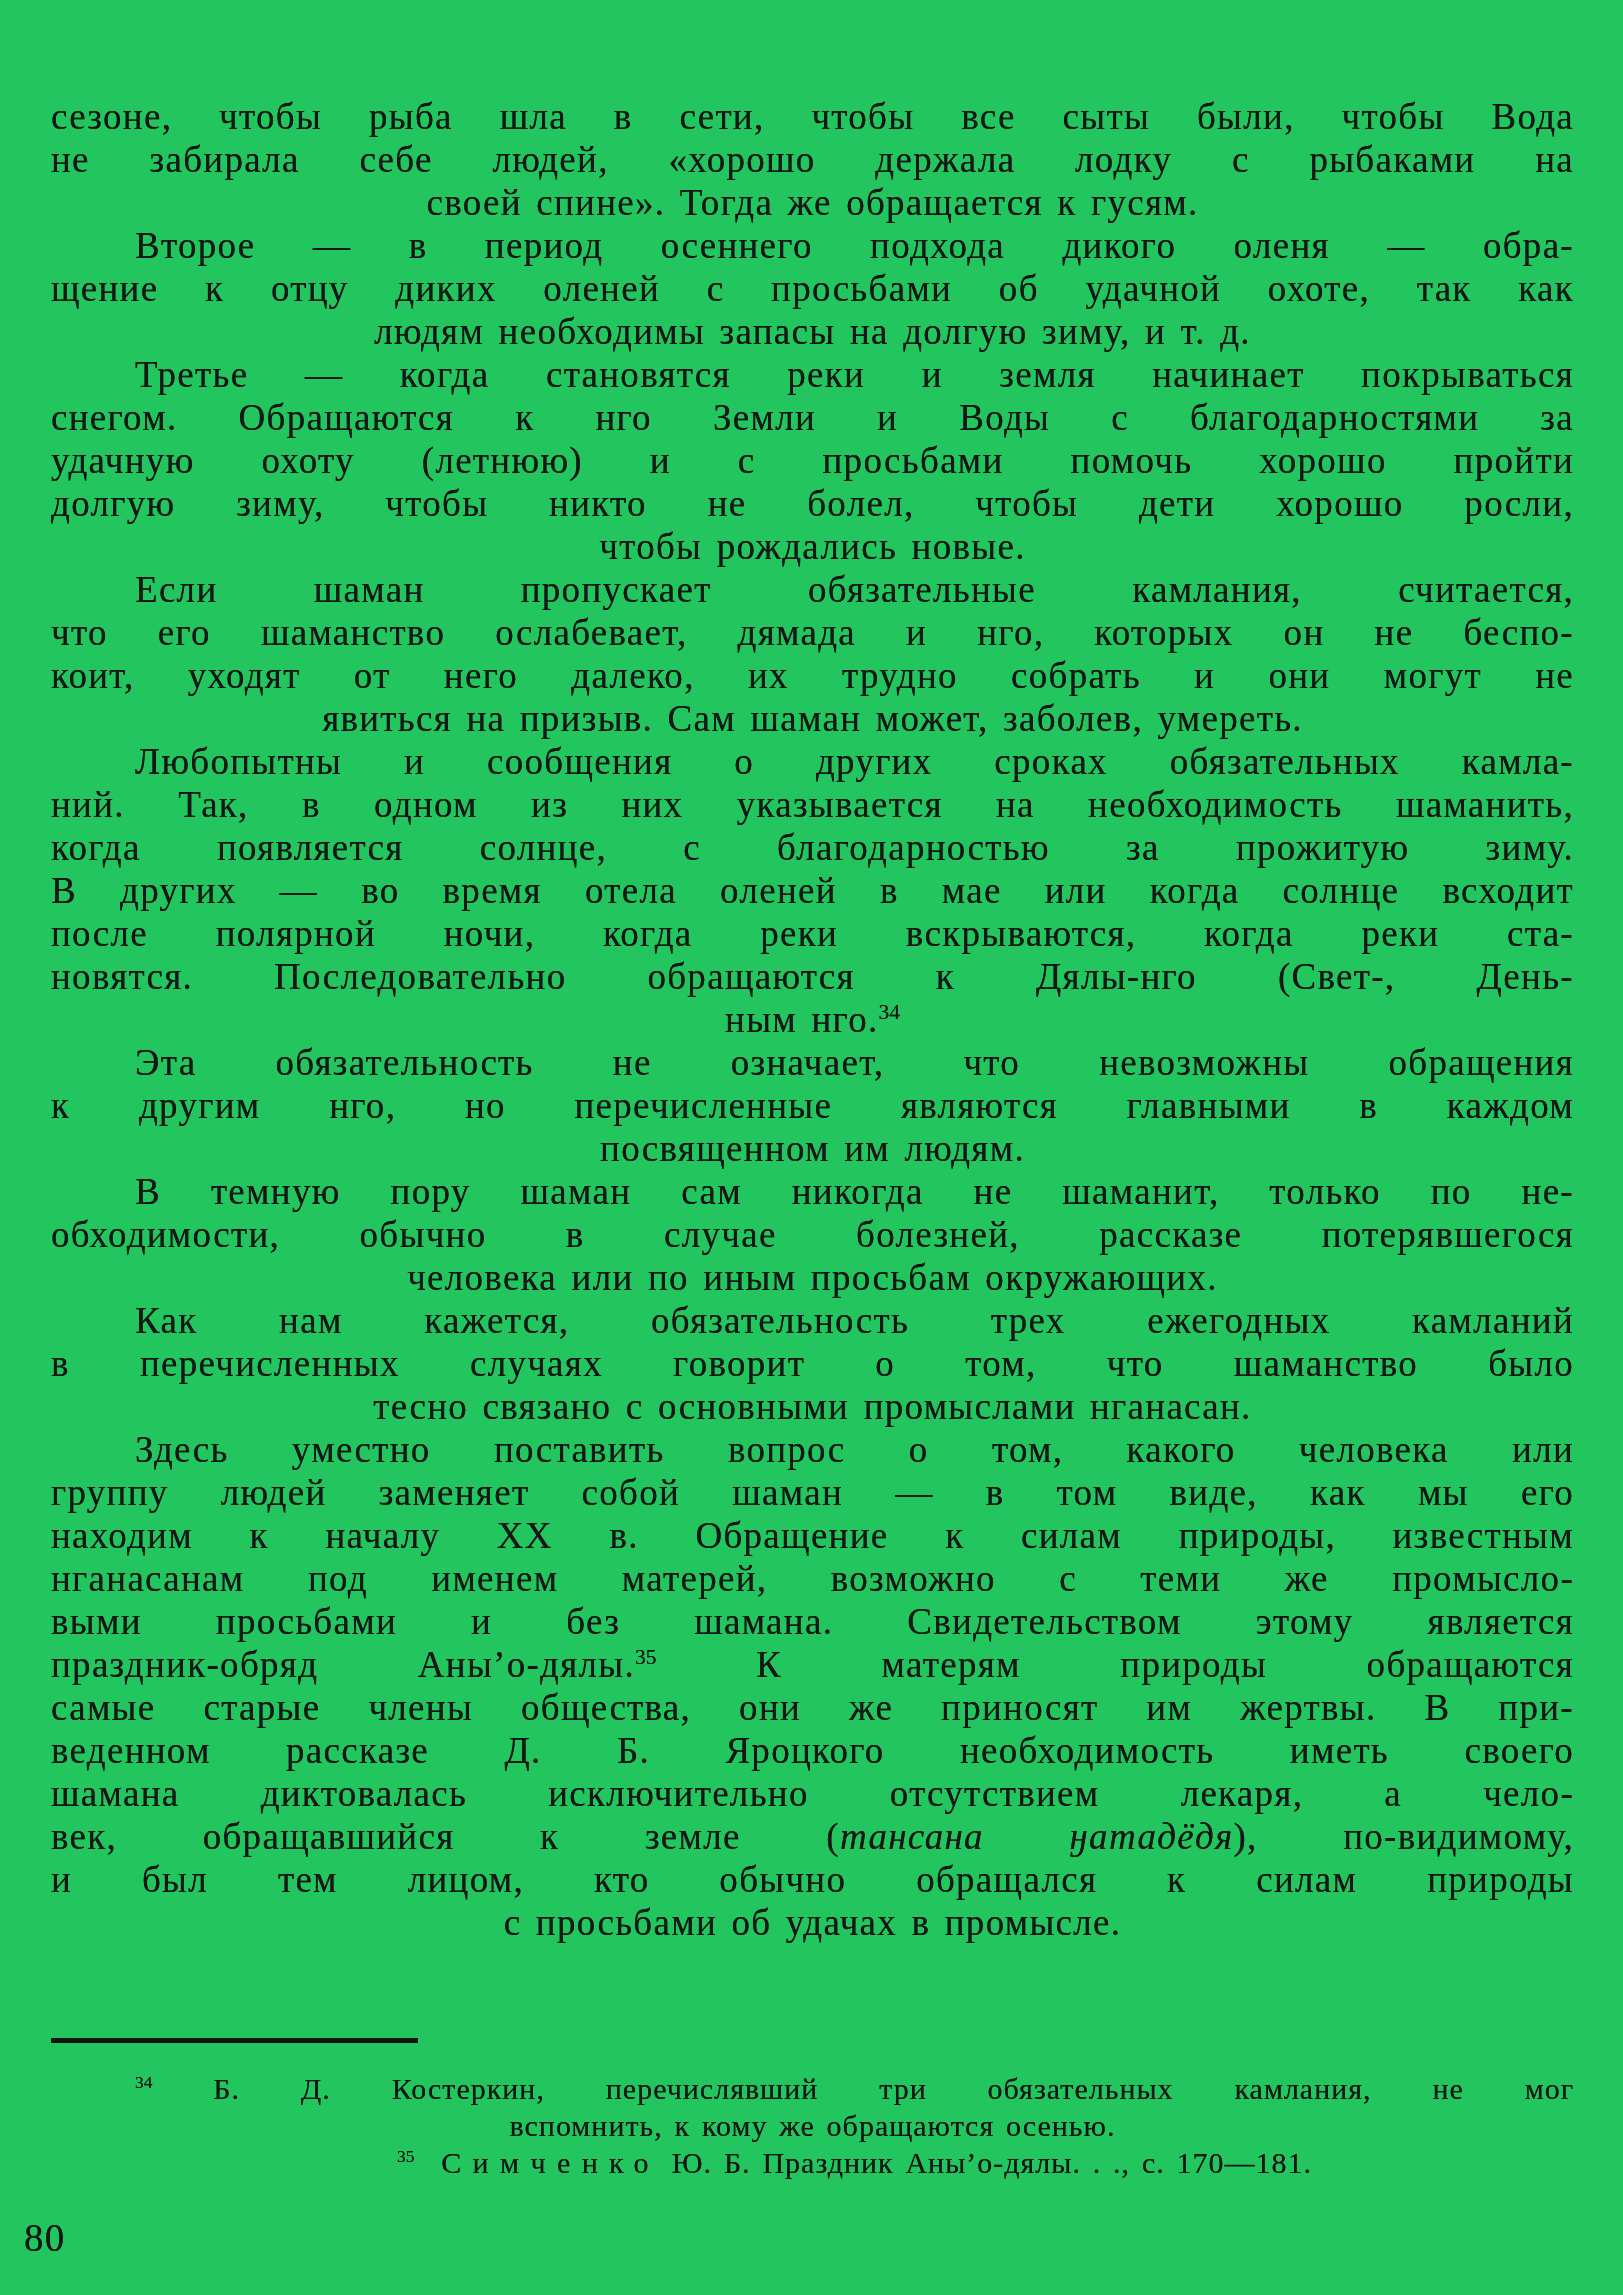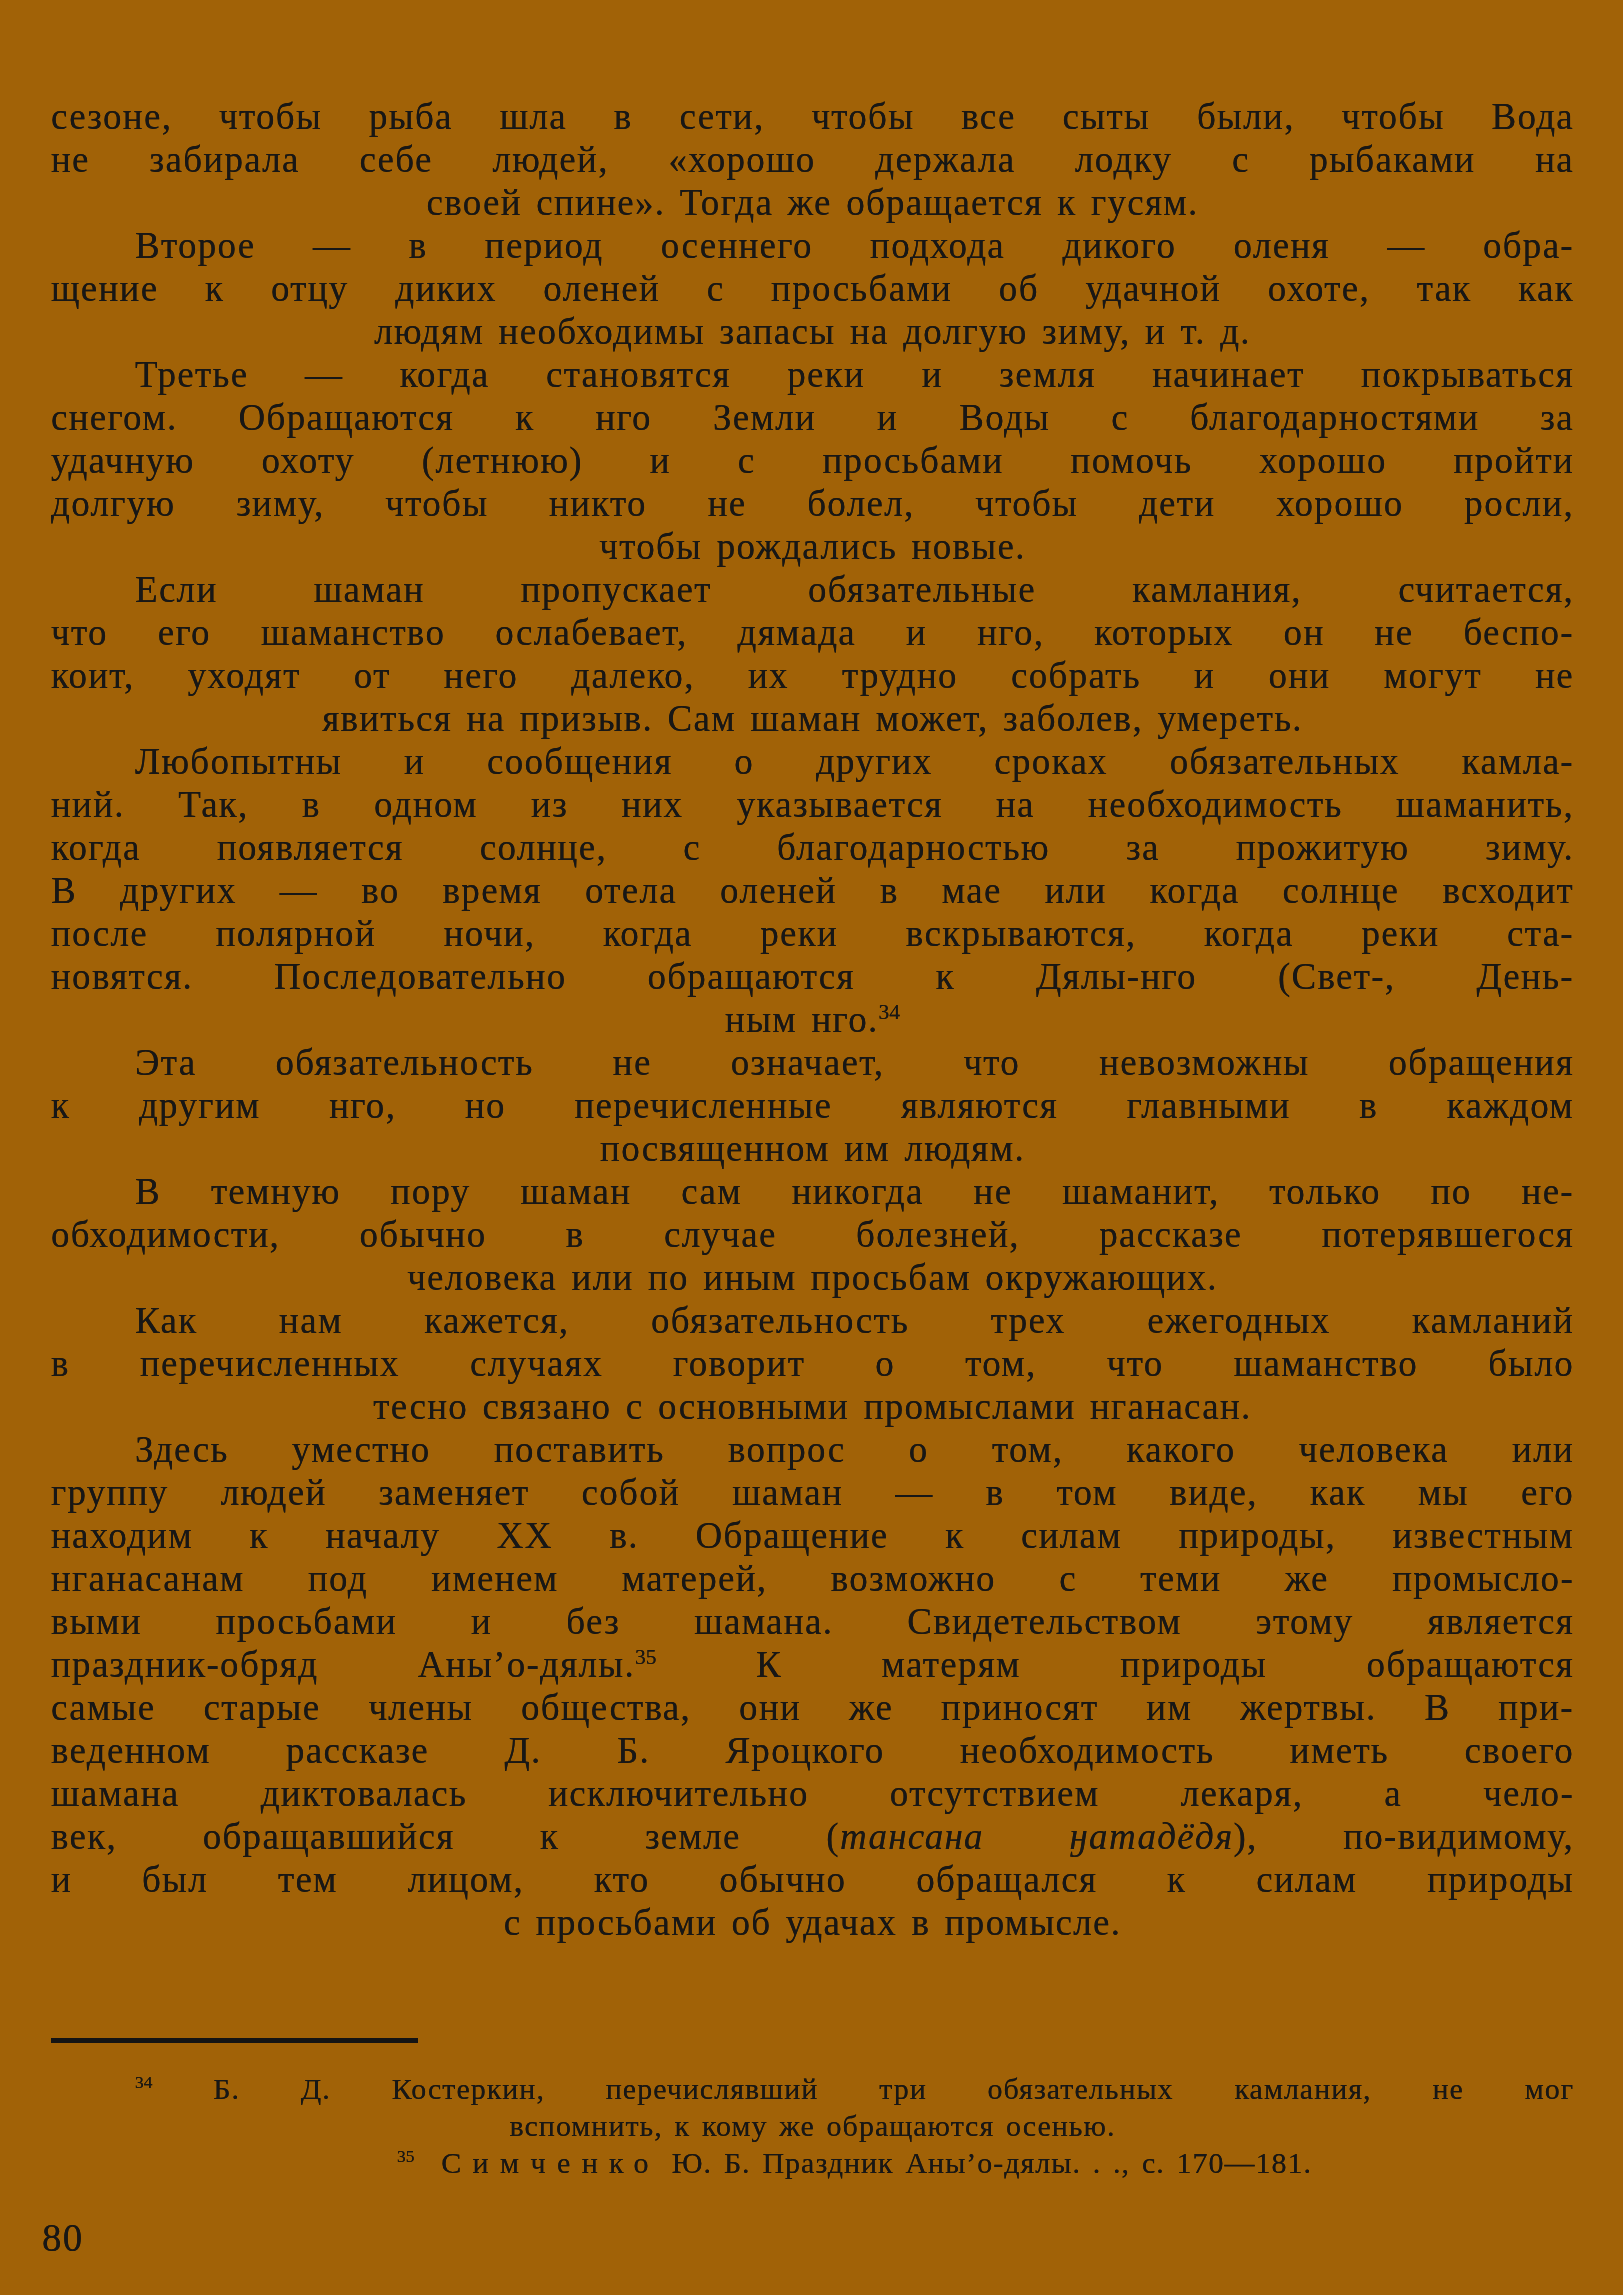--- a/index.html
+++ b/index.html
@@ -1,19 +1,19 @@
 <!DOCTYPE html>
 <html style="font-size:10.5px"><head>
 <meta charset="utf-8">
 <style>
   html,body{margin:0;padding:0;background:#e8e8e4;}
   .page{
     position:relative;
     width:1623px;height:2295px;
-    background:#a16207;
+    background:#22c55e;
     color:#171717;
     font-family:"Liberation Serif","DejaVu Serif",serif;
     overflow:hidden;
   }
   .main-text{
     position:absolute;
     left:51px;top:95px;width:1523px;
     font-size:37px;
     line-height:43px;
     letter-spacing:1.3px;
@@ -41,21 +41,21 @@
     text-shadow:0 0 0.3px rgba(0,0,0,.75);
   }
   .fn-rule{
     width:367px;height:4.6px;
     background:#141414;
     margin:0 0 27.5px 0;
   }
   .fn-lines .line.indent{padding-left:84px;}
   .page-number{
     position:absolute;
-    left:42px;top:2215px;
+    left:24px;top:2215px;
     font-size:39px;
     letter-spacing:1.3px;
     text-shadow:0 0 0.4px rgba(0,0,0,.75);
   }
 </style>
 </head>
 <body>
 
 <div class="page">
 

